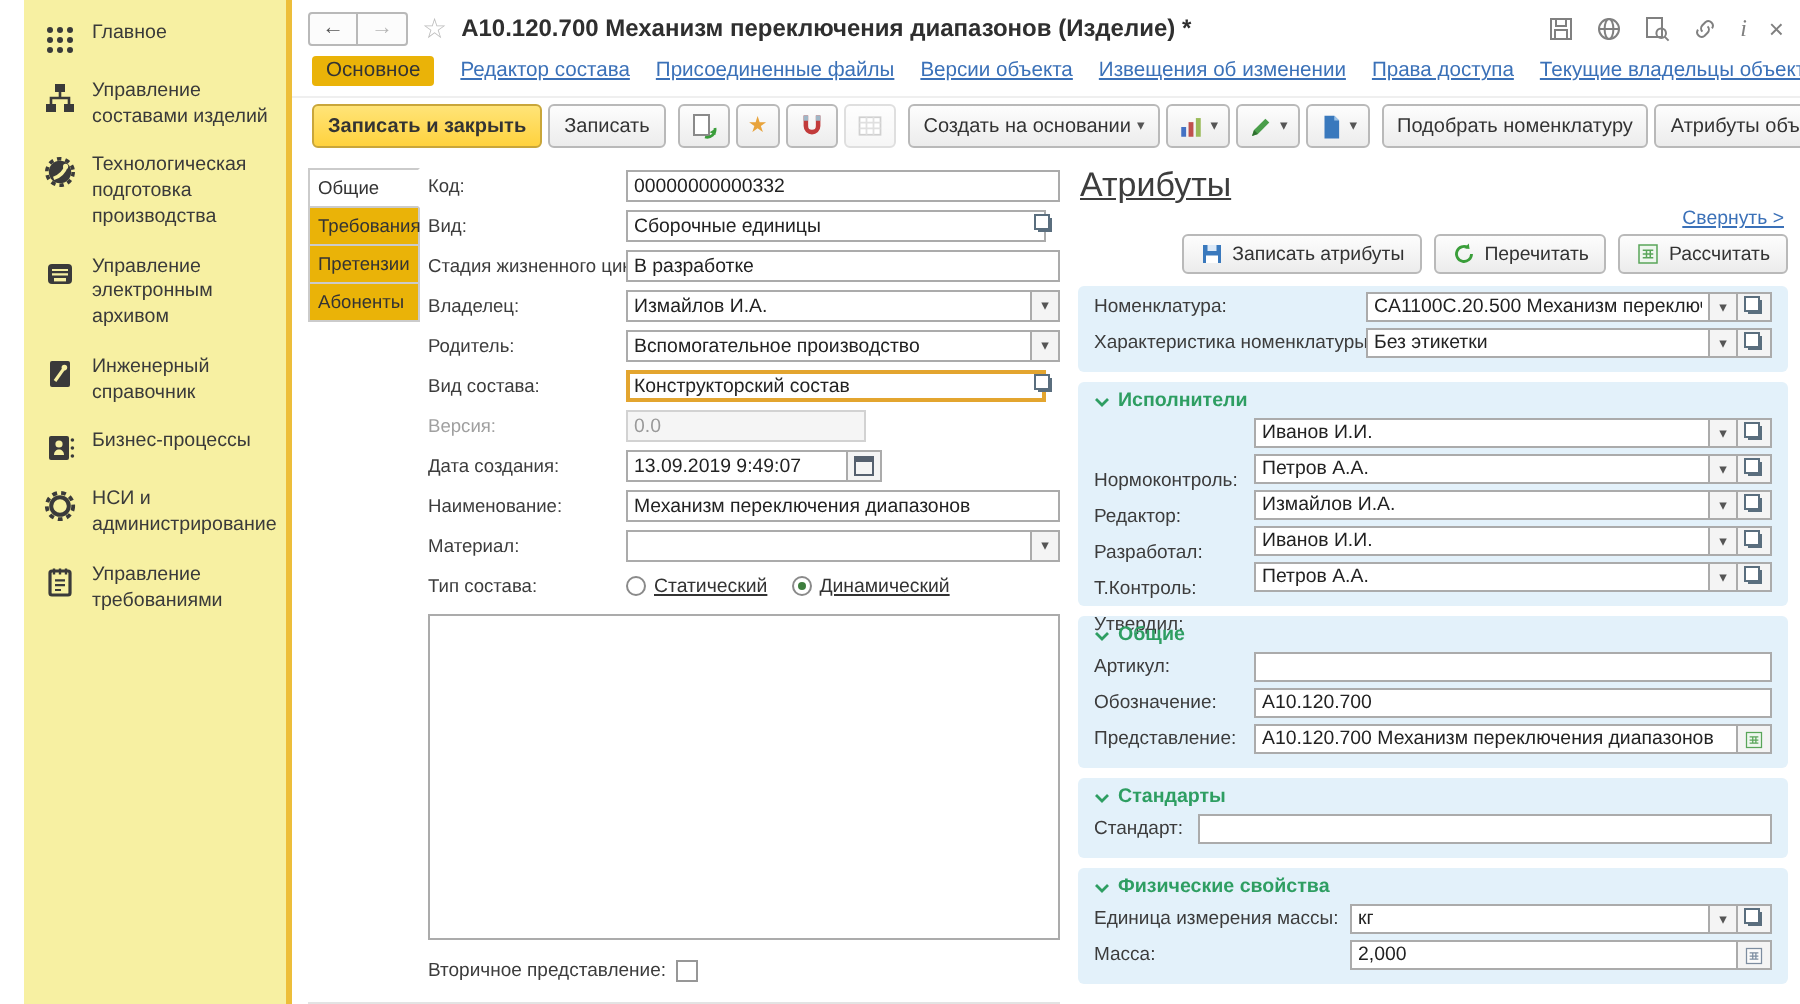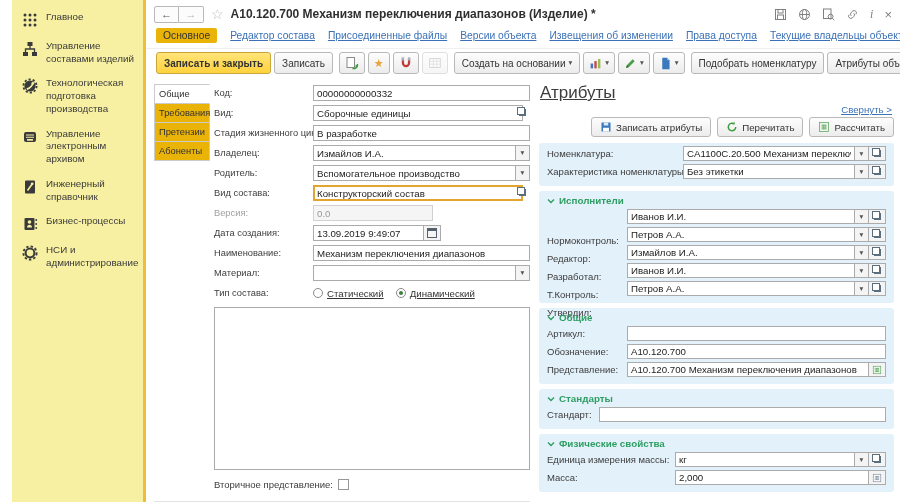--- a/index.html
+++ b/index.html
@@ -183,20 +183,30 @@
       <span class="sb-label">Бизнес-процессы</span>
     </div>
     <div class="sb-item">
       <span class="sb-ico">
         <svg width="16" height="16" viewBox="0 0 16 16">
             <circle cx="8" cy="8" r="4.4" fill="none" stroke="#3a3a3a" stroke-width="2"></circle>
             <circle cx="8" cy="8" r="6.6" fill="none" stroke="#3a3a3a" stroke-width="1.9" stroke-dasharray="2.4 2.1"></circle>
           </svg>
       </span>
       <span class="sb-label">НСИ и администрирование</span>
+    </div>
+    <div class="sb-item">
+      <span class="sb-ico">
+        <svg width="16" height="16" viewBox="0 0 16 16">
+            <rect x="3" y="2.5" width="10" height="12" rx="1" fill="none" stroke="#3a3a3a" stroke-width="1.6"></rect>
+            <path d="M5 1.2v3M8 1.2v3M11 1.2v3" stroke="#3a3a3a" stroke-width="1.2"></path>
+            <path d="M5.5 7.2h5M5.5 9.6h5M5.5 12h3" stroke="#3a3a3a" stroke-width="1.1"></path>
+          </svg>
+      </span>
+      <span class="sb-label">Управление требованиями</span>
     </div>
   </aside>
 
   <div class="main">
 
     <div class="titlebar">
       <div class="navbtns">
         <button class="navbtn"><span>←</span></button>
         <button class="navbtn fwd"><span>→</span></button>
       </div>

